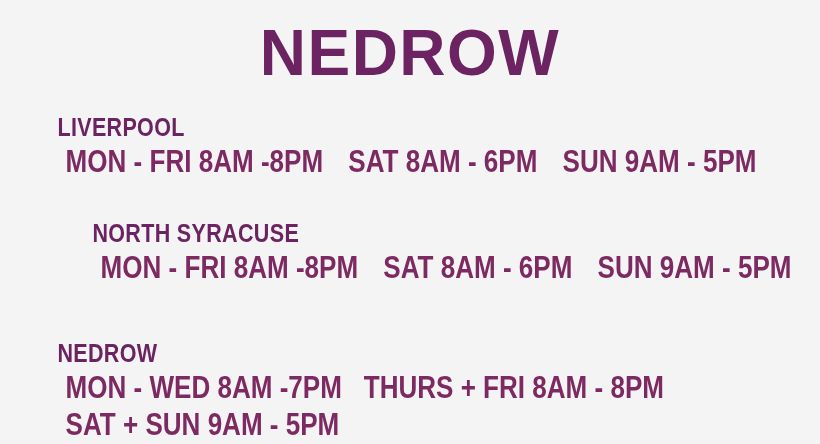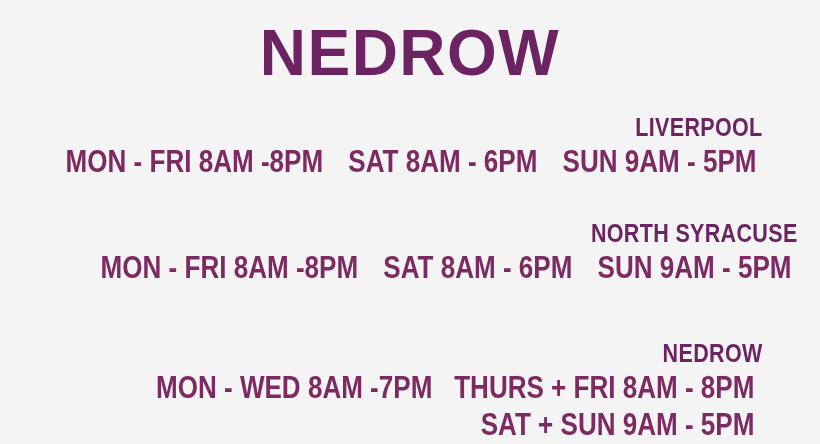--- a/index.html
+++ b/index.html
@@ -34,21 +34,21 @@
     color: #6b2461;
   }
   .sections {
     position: absolute;
     top: 112px;
     left: 0;
     width: 820px;
   }
   .section {
     width: 820px;
-    text-align: right;
+    text-align: left;
   }
   .section-liverpool { margin-top: 0px; }
   .section-north-syracuse { margin-top: 38px; padding-left: 35px; }
   .section-nedrow { margin-top: 52px; }
 
   .loc-name {
     font-family: "Liberation Sans", sans-serif;
     font-weight: bold;
     font-size: 25px;
     line-height: 31px;

